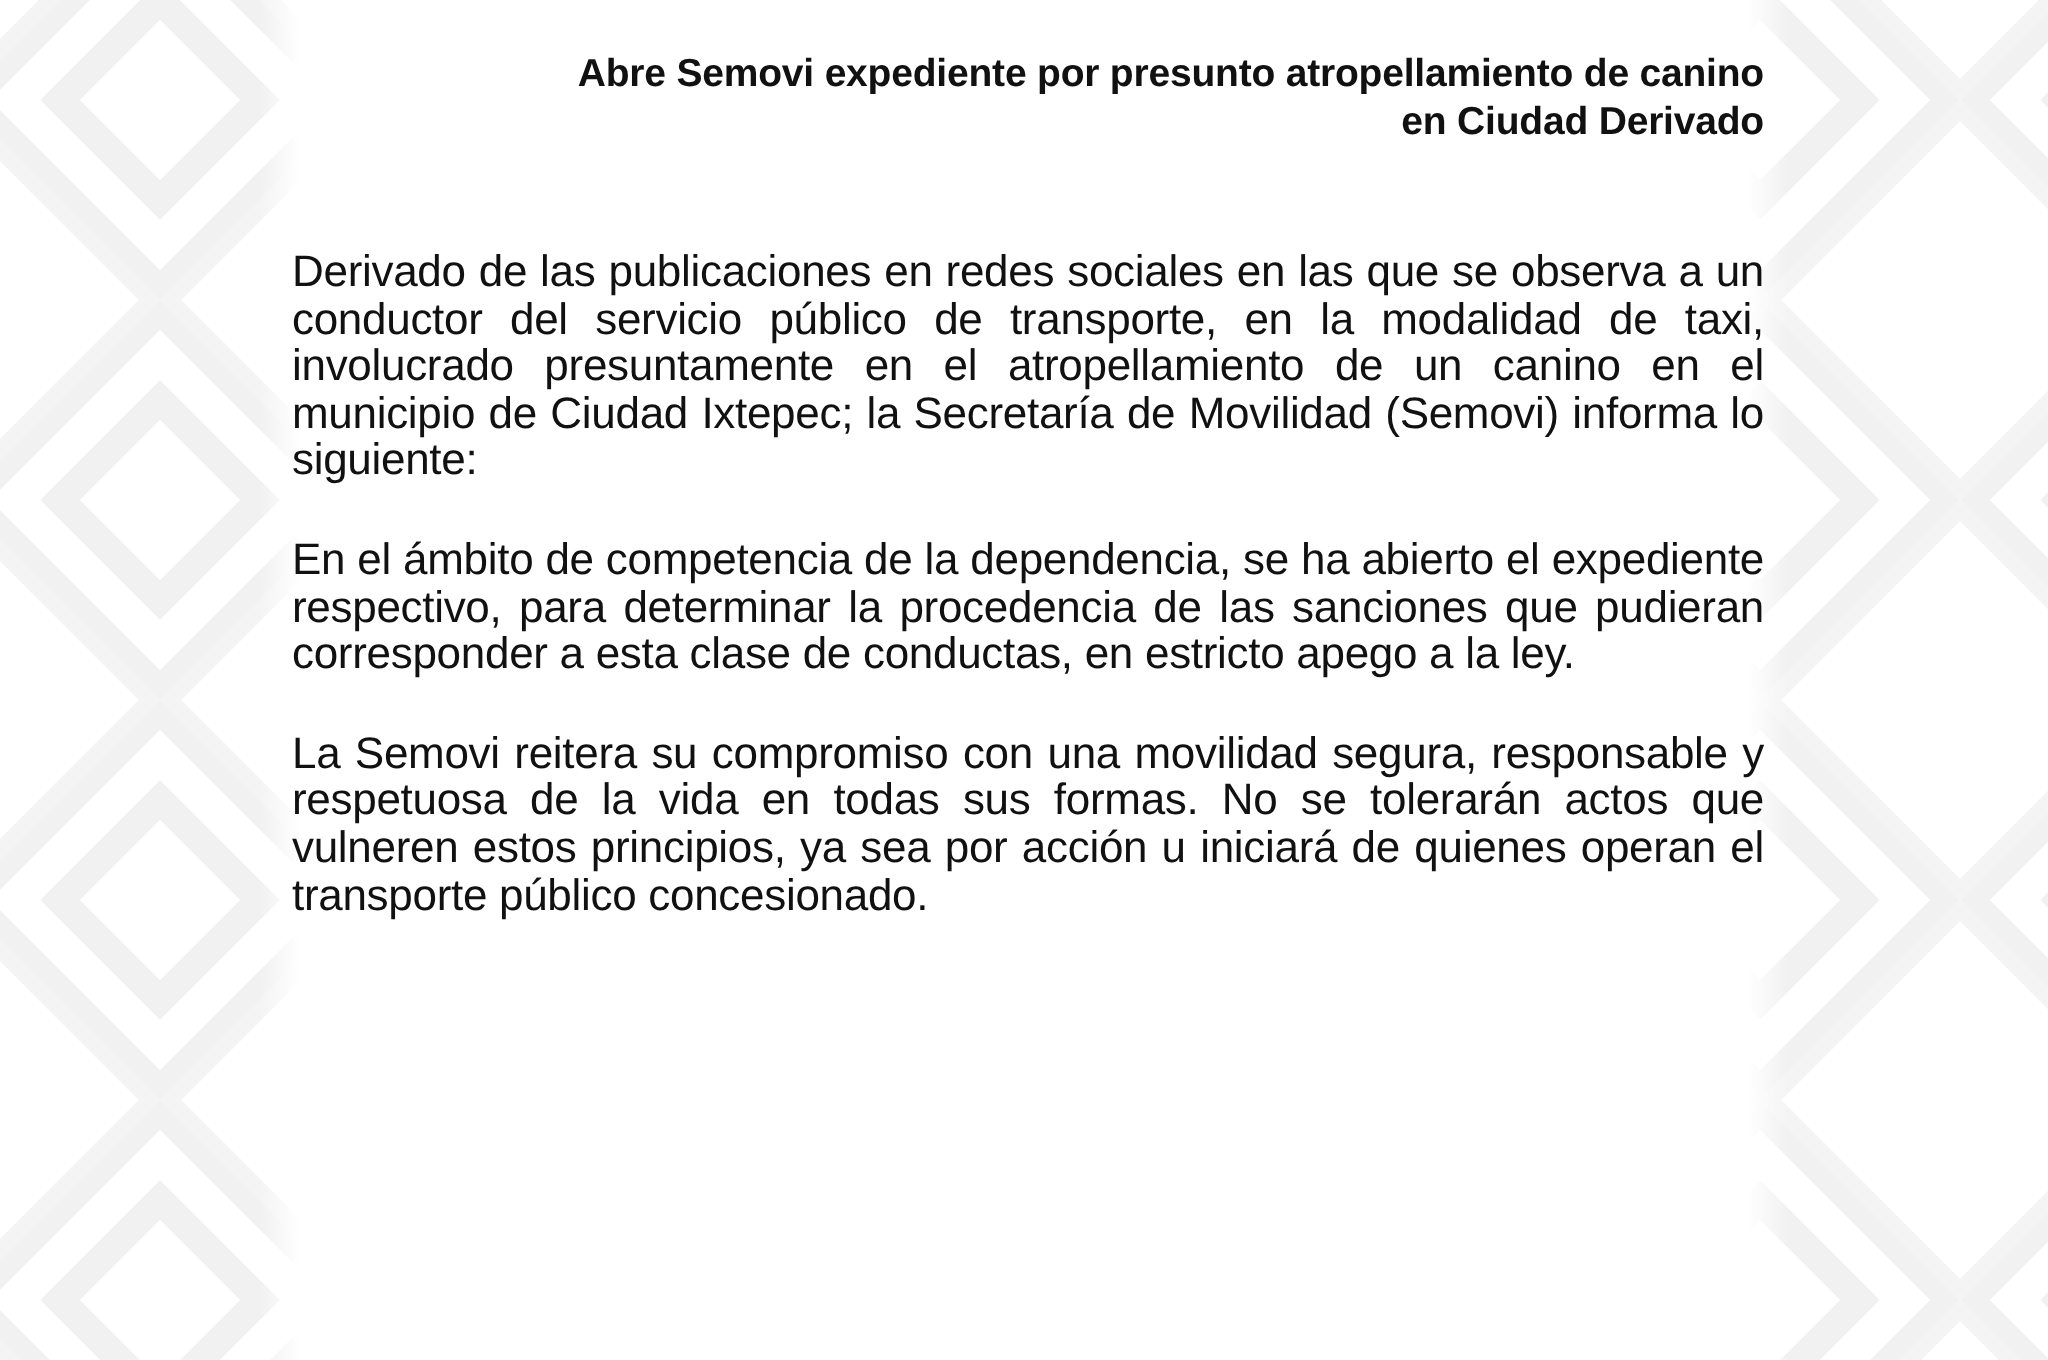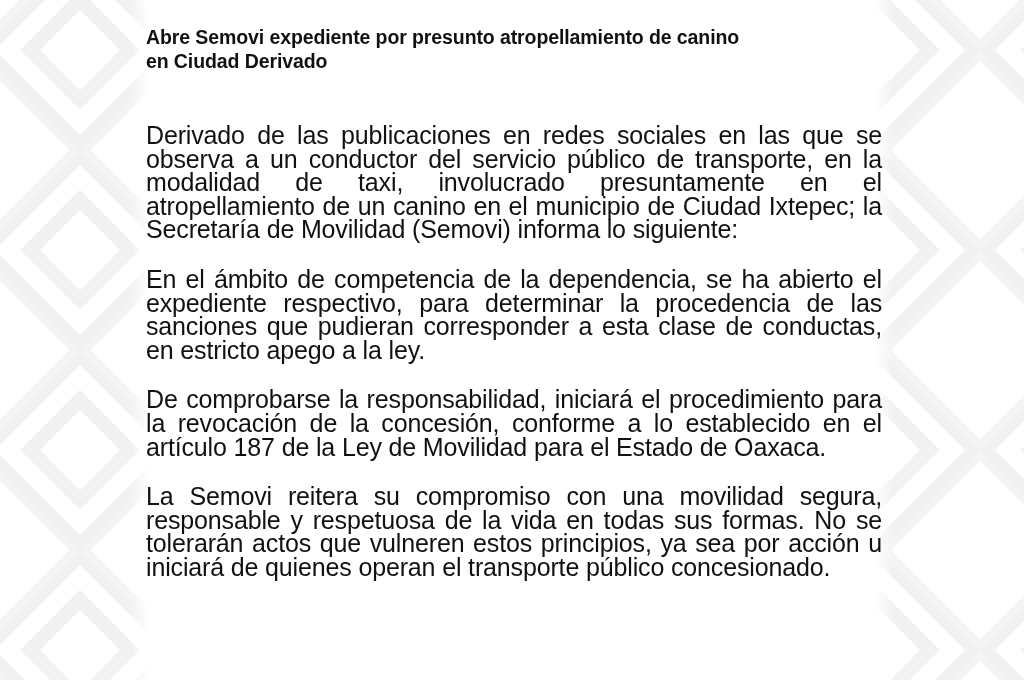--- a/index.html
+++ b/index.html
@@ -38,33 +38,33 @@
       position: absolute;
       top: 0;
       left: 146px;
       width: 736px;
       z-index: 2;
       font-family: "Liberation Sans", sans-serif;
       color: #111111;
     }
     .title {
       margin: 25px 0 16px 0;
-      text-align: left;
+      text-align: right;
       font-weight: bold;
       font-size: 19.5px;
       line-height: 24px;
       letter-spacing: -0.1px;
     }
     .body-text {
       margin-top: 51px;
     }
     .para {
       margin: 0 0 26px 0;
       text-align: justify;
-      font-size: 25px;
+      font-size: 22px;
       line-height: 23.6px;
       letter-spacing: -0.15px;
     }
   </style>
 </head>
 <body>
 
 <div class="page">
 
   <svg class="bg-pattern" width="1024" height="680" viewBox="0 0 1024 680" xmlns="http://www.w3.org/2000/svg">
@@ -89,17 +89,16 @@
 
   <div class="content">
     <h1 class="title">
       <span>Abre Semovi expediente por presunto atropellamiento de canino</span><br>
       <span>en Ciudad Derivado</span>
     </h1>
 
     <div class="body-text">
       <p class="para">Derivado de las publicaciones en redes sociales en las que se observa a un conductor del servicio público de transporte, en la modalidad de taxi, involucrado presuntamente en el atropellamiento de un canino en el municipio de Ciudad Ixtepec; la Secretaría de Movilidad (Semovi) informa lo siguiente:</p>
       <p class="para">En el ámbito de competencia de la dependencia, se ha abierto el expediente respectivo, para determinar la procedencia de las sanciones que pudieran corresponder a esta clase de conductas, en estricto apego a la ley.</p>
-      <p class="para">De comprobarse la responsabilidad, iniciará el procedimiento para la revocación de la concesión, conforme a lo establecido en el artículo 187 de la Ley de Movilidad para el Estado de Oaxaca.</p>
       <p class="para">La Semovi reitera su compromiso con una movilidad segura, responsable y respetuosa de la vida en todas sus formas. No se tolerarán actos que vulneren estos principios, ya sea por acción u iniciará de quienes operan el transporte público concesionado.</p>
     </div>
   </div>
 </div>
 
 </body></html>

